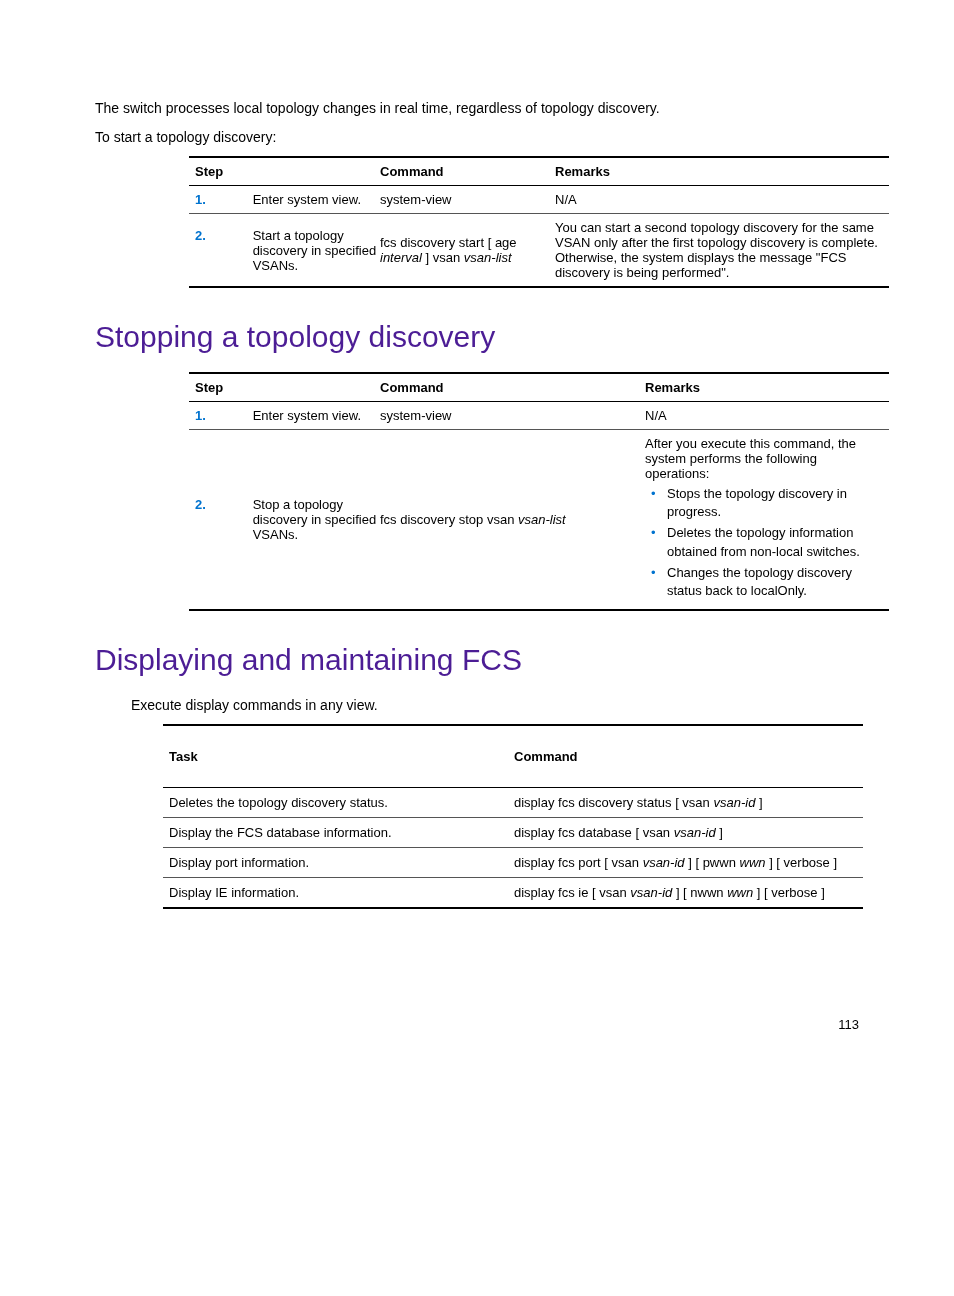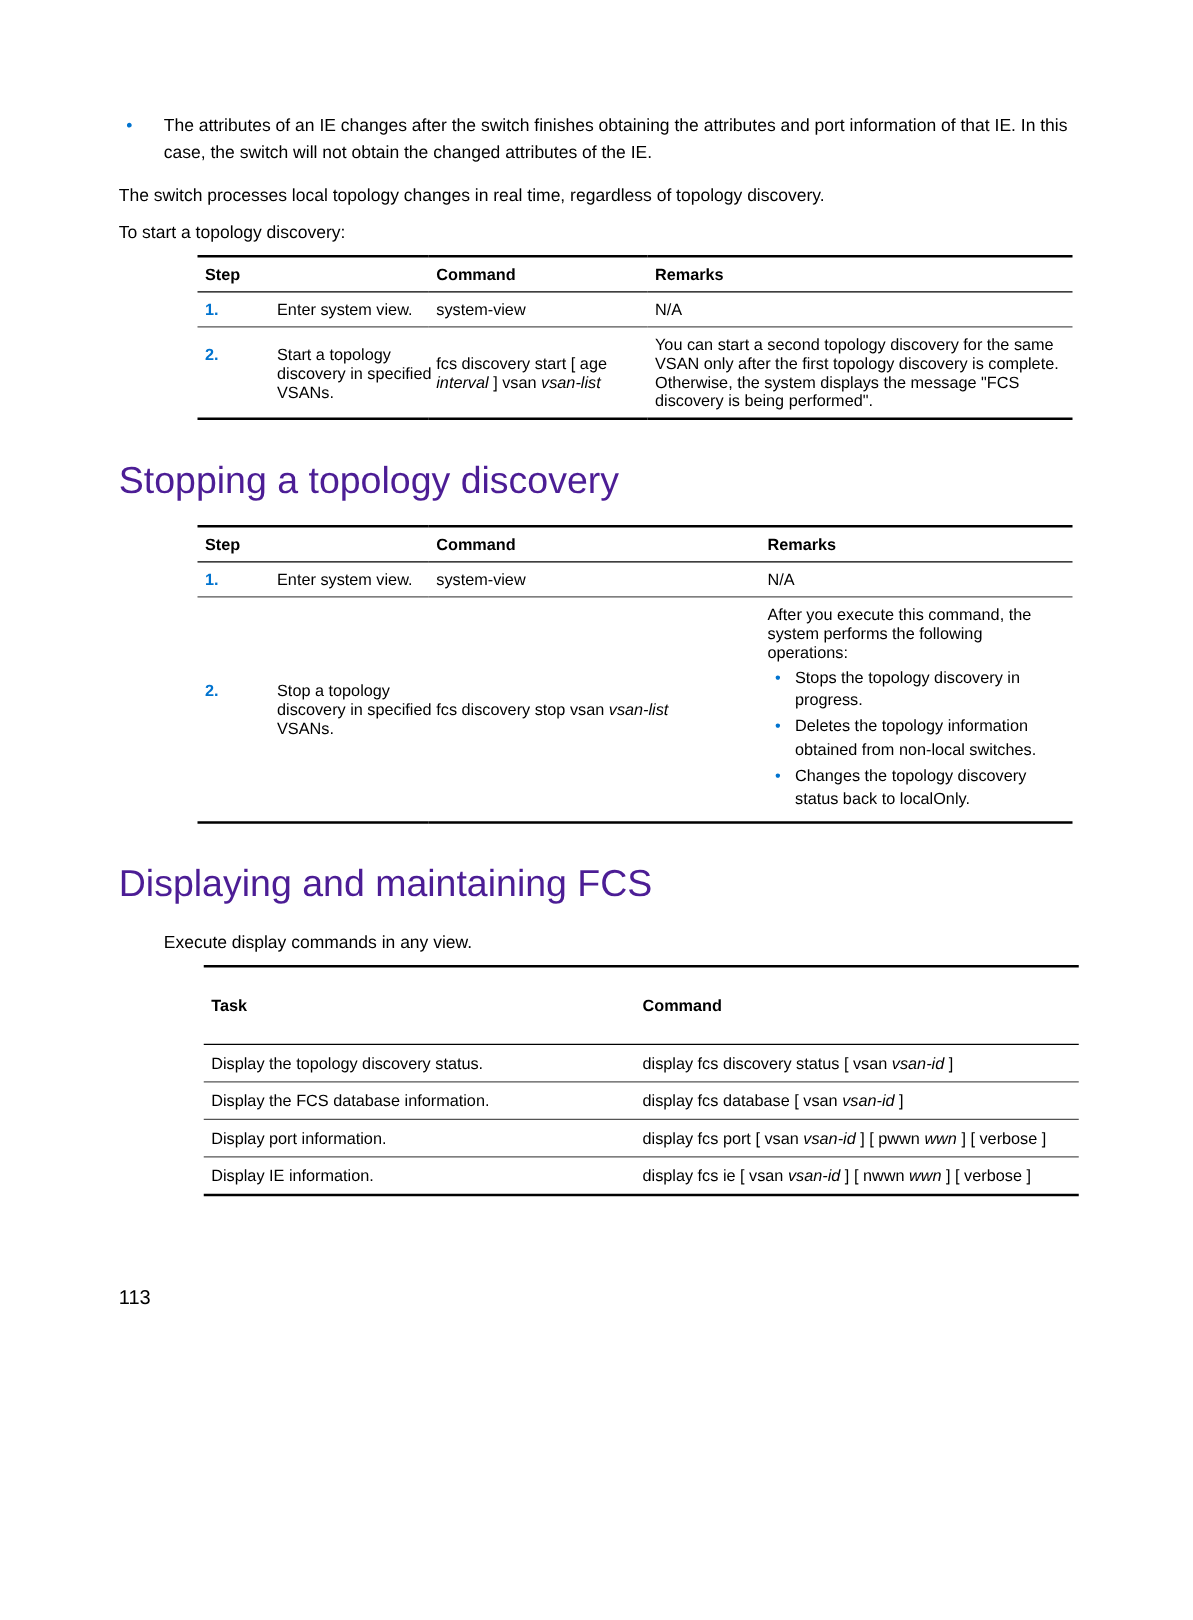--- a/index.html
+++ b/index.html
@@ -40,21 +40,21 @@
   }
   h1 {
     font-family: Arial, sans-serif;
     font-weight: normal;
     color: #4c1d95;
     font-size: 30px;
     margin: 32px 0 18px 0;
   }
   table.cmd {
     width: 700px;
-    margin-left: 63px;
+    margin-left: 94px;
     border-collapse: collapse;
     font-size: 13px;
   }
   table.cmd th {
     text-align: left;
     font-weight: bold;
     padding: 6px 6px;
     border-top: 2px solid #000;
     border-bottom: 1.5px solid #000;
   }
@@ -118,33 +118,30 @@
   }
   table.task td {
     padding: 7px 6px;
     border-bottom: 1px solid #555;
     vertical-align: middle;
   }
   table.task tr:last-child td {
     border-bottom: 2px solid #000;
   }
   .pagenum {
-    text-align: left;
-    font-size: 16px;
-    margin-top: 73px;
+    text-align: right;
+    font-size: 13px;
+    margin-top: 108px;
   }
 </style>
 </head>
 <body>
 
 <div class="page">
 
-  <ul class="top-bullets">
-    <li>The attributes of an IE changes after the switch finishes obtaining the attributes and port information of that IE. In this case, the switch will not obtain the changed attributes of the IE.</li>
-  </ul>
 
   <p class="body">The switch processes local topology changes in real time, regardless of topology discovery.</p>
   <p class="body">To start a topology discovery:</p>
 
   <table class="cmd">
     <colgroup>
         <col style="width:185px">
         <col style="width:175px">
         <col>
       </colgroup>
@@ -227,21 +224,21 @@
         <col>
       </colgroup>
     <thead>
       <tr>
         <th>Task</th>
         <th>Command</th>
       </tr>
     </thead>
     <tbody>
       <tr>
-        <td>Display the topology discovery status.</td>
+        <td>Deletes the topology discovery status.</td>
         <td><span class="bold">display fcs discovery status</span> [ <span class="bold">vsan</span> <span class="italic">vsan-id</span> ]</td>
       </tr>
       <tr>
         <td>Display the FCS database information.</td>
         <td><span class="bold">display fcs database</span> [ <span class="bold">vsan</span> <span class="italic">vsan-id</span> ]</td>
       </tr>
       <tr>
         <td>Display port information.</td>
         <td><span class="bold">display fcs port</span> [ <span class="bold">vsan</span> <span class="italic">vsan-id</span> ] [ <span class="bold">pwwn</span> <span class="italic">wwn</span> ] [ <span class="bold">verbose</span> ]</td>
       </tr>

